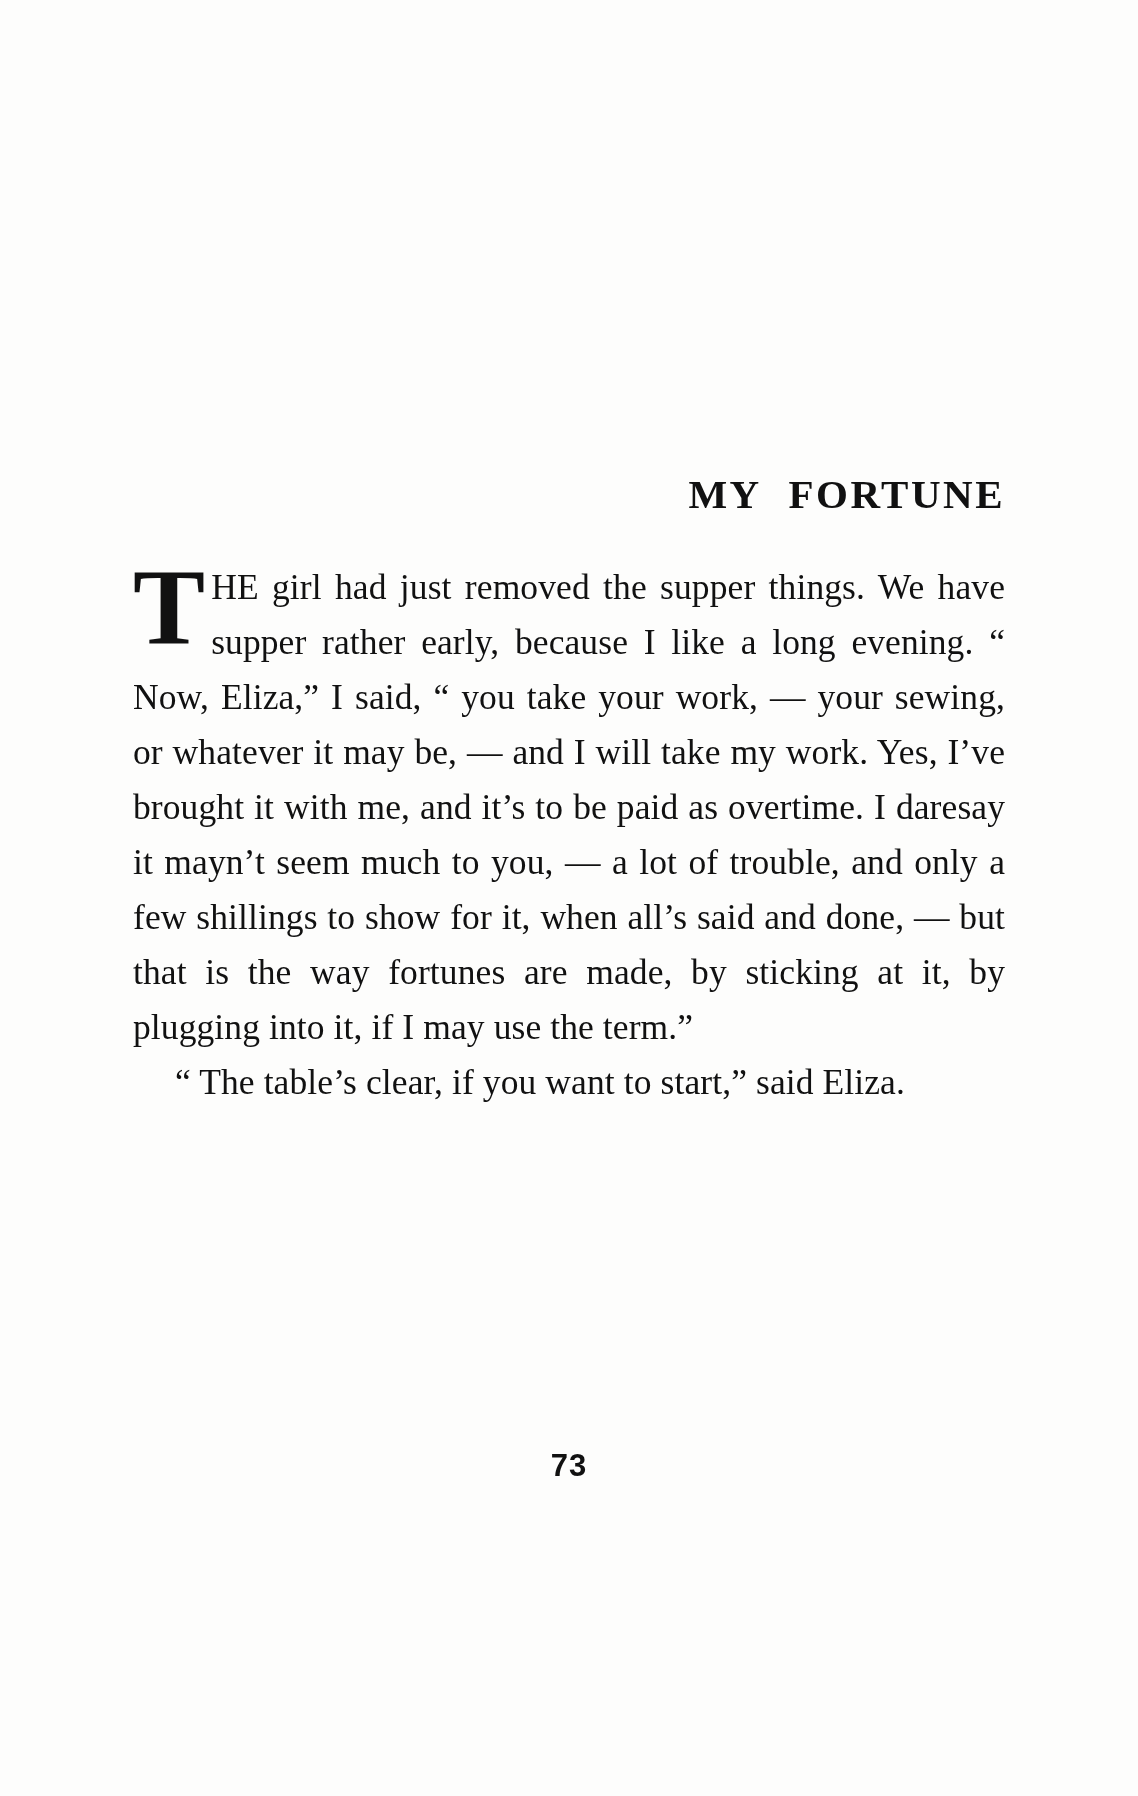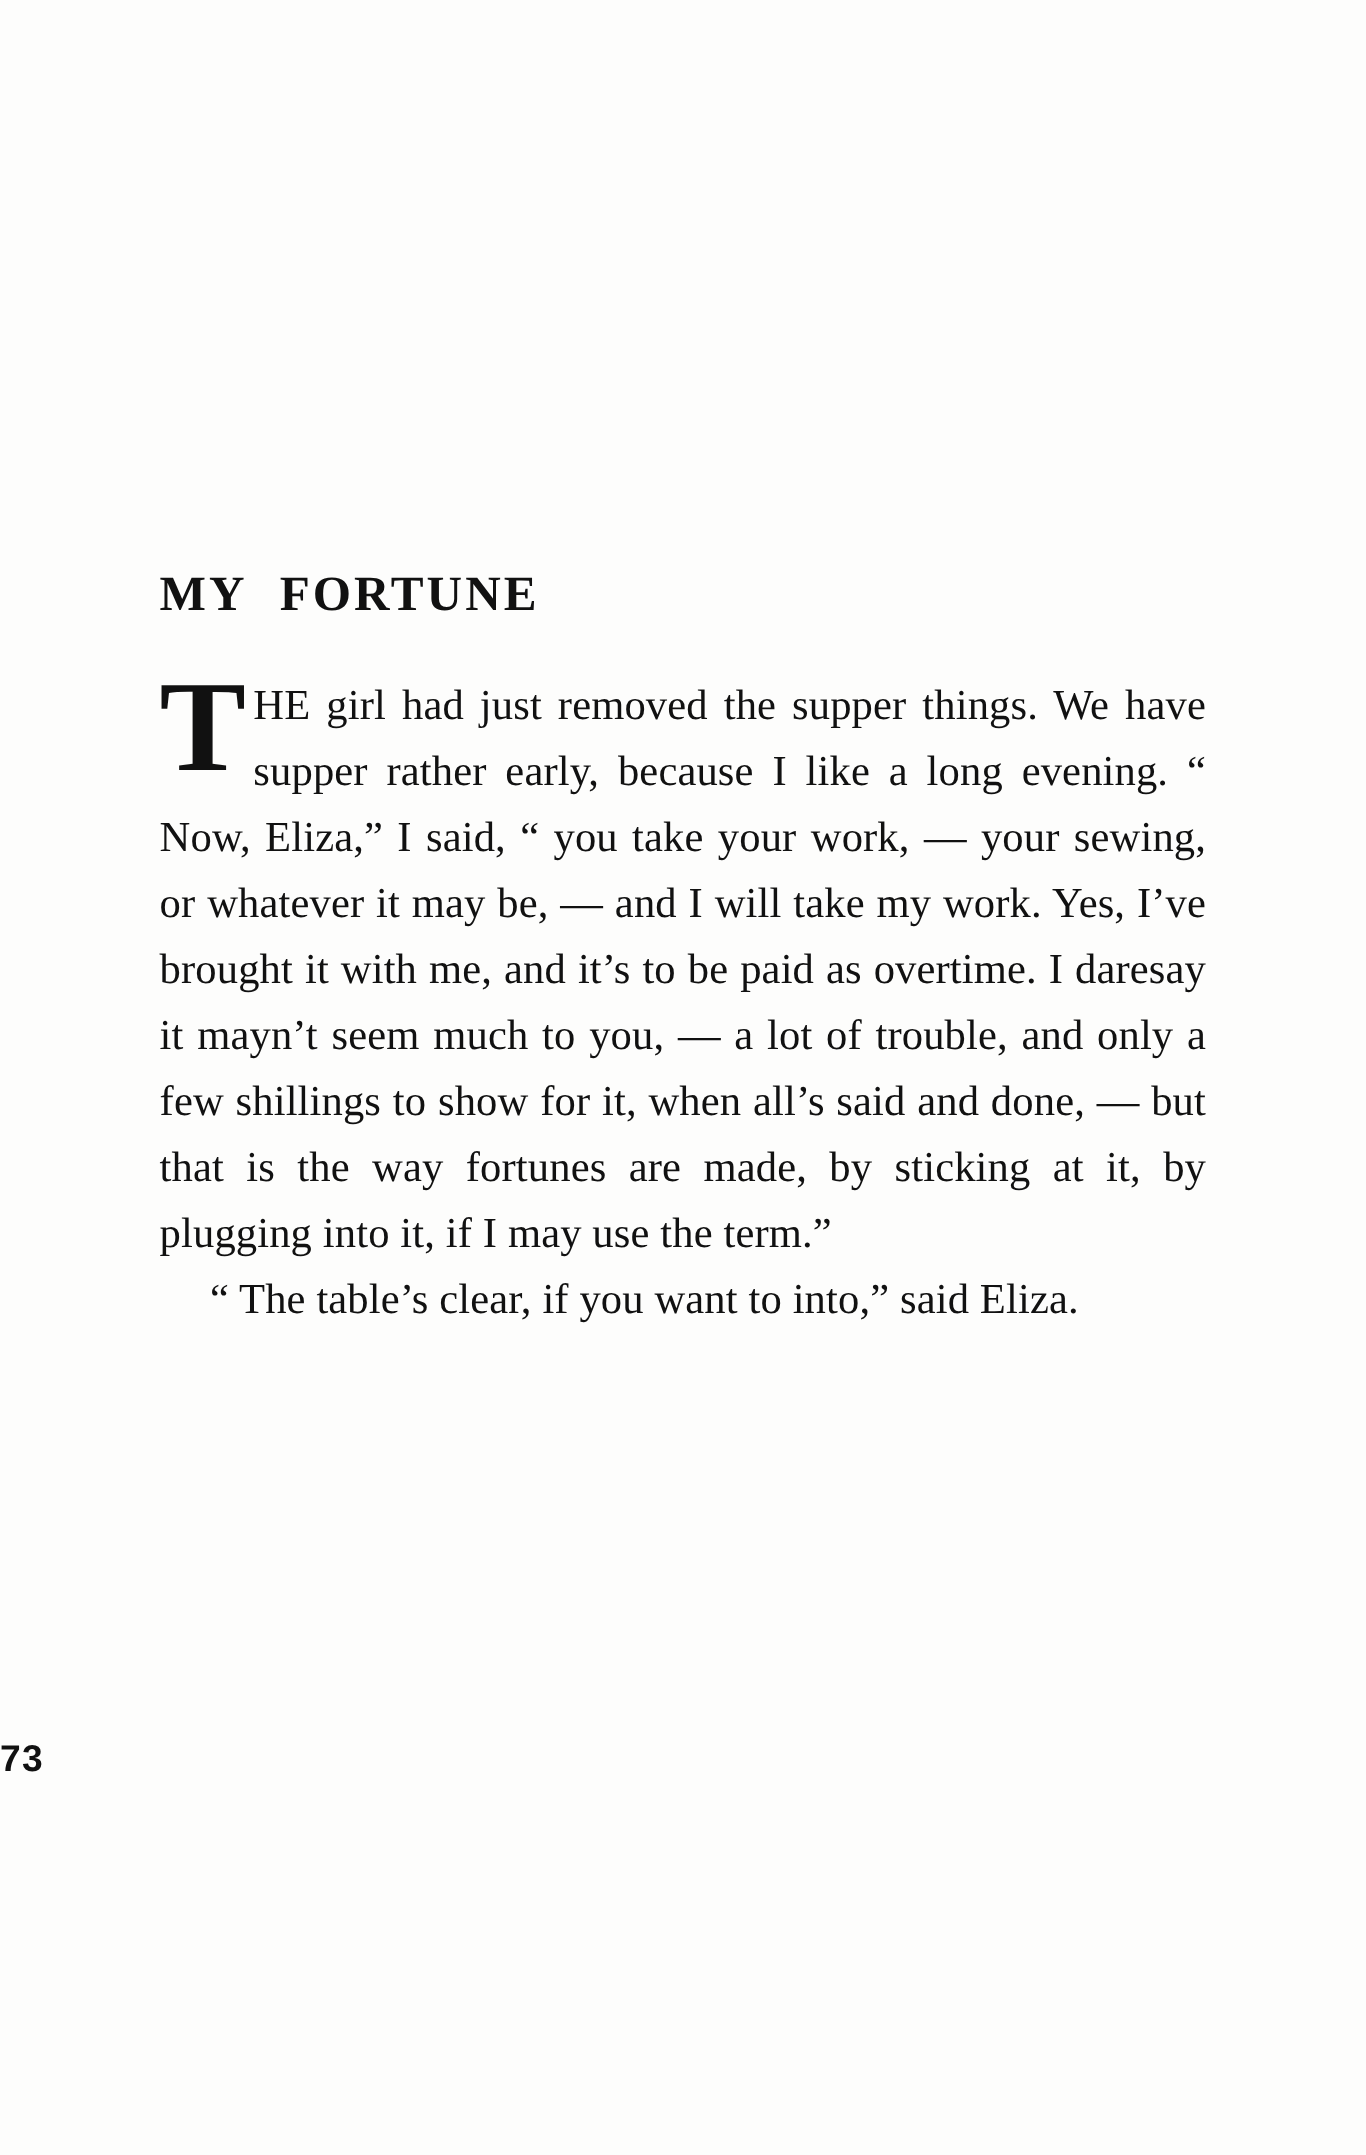--- a/index.html
+++ b/index.html
@@ -23,21 +23,21 @@
     height: 1796px;
     background: #fdfdfc;
   }
   .content {
     position: absolute;
     left: 133px;
     top: 470px;
     width: 872px;
   }
   .chapter-title {
-    text-align: left;
+    text-align: right;
     font-size: 41px;
     letter-spacing: 2.5px;
     font-weight: 700;
     margin: 0 0 42px 0;
     font-family: "Liberation Serif", serif;
   }
   .chapter-title .gap {
     display: inline-block;
     width: 14px;
   }
@@ -63,38 +63,38 @@
     font-weight: 700;
     padding: 2px 6px 0 0;
     margin-top: 2px;
     font-family: "Liberation Serif", serif;
   }
   .folio {
     position: absolute;
     left: 0;
     top: 1448px;
     width: 1138px;
-    text-align: left;
+    text-align: center;
     font-size: 31px;
     font-weight: 700;
     font-family: "Liberation Sans", sans-serif;
     letter-spacing: 1px;
   }
 </style>
 </head>
 <body>
 
 <div class="page">
 
   <div class="content">
 
     <h1 class="chapter-title">MY<span class="gap"></span> FORTUNE</h1>
 
     <p class="first"><span class="dropcap">T</span><span>HE girl had just removed the supper things. We have supper rather early, because I like a long evening. “ Now, Eliza,” I said, “ you take your work, — your sewing, or whatever it may be, — and I will take my work. Yes, I’ve brought it with me, and it’s to be paid as overtime. I daresay it mayn’t seem much to you, — a lot of trouble, and only a few shillings to show for it, when all’s said and done, — but that is the way fortunes are made, by sticking at it, by plugging into it, if I may use the term.”</span></p>
 
-    <p class="indent">“ The table’s clear, if you want to into,” said Eliza.</p>
+    <p class="indent">“ The table’s clear, if you want to start,” said Eliza.</p>
 
 
   </div>
 
   <div class="folio">73</div>
 
 </div>
 
 </body></html>

